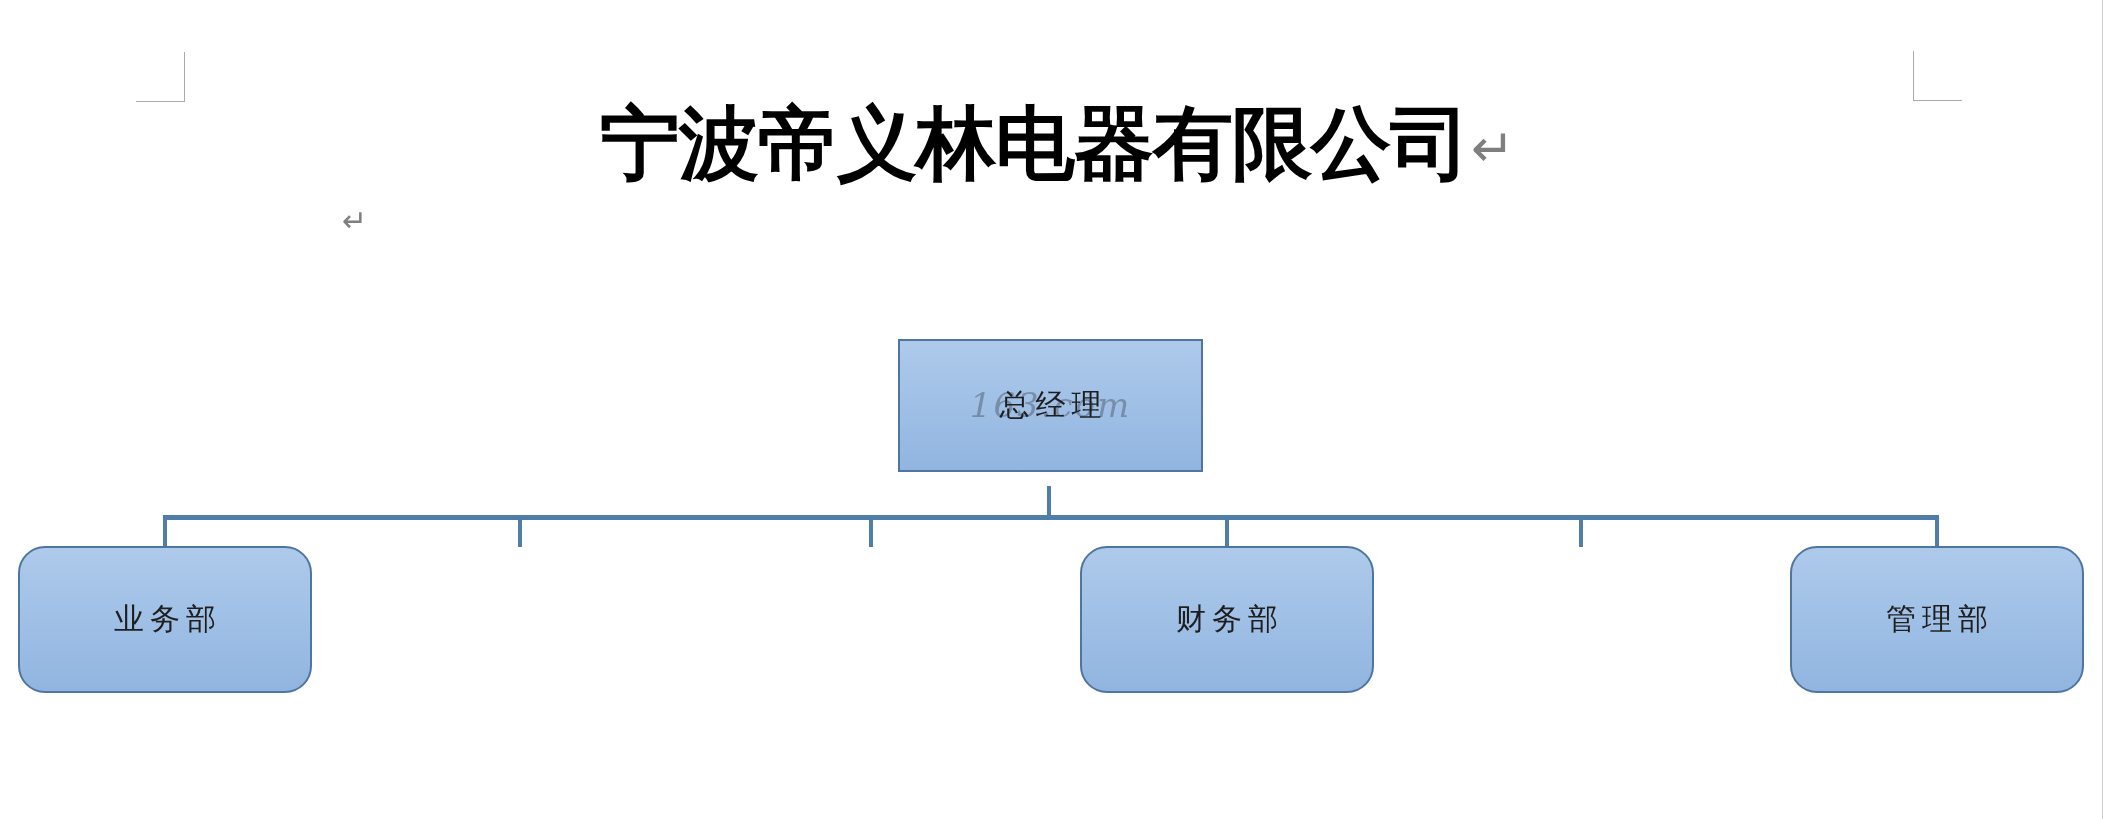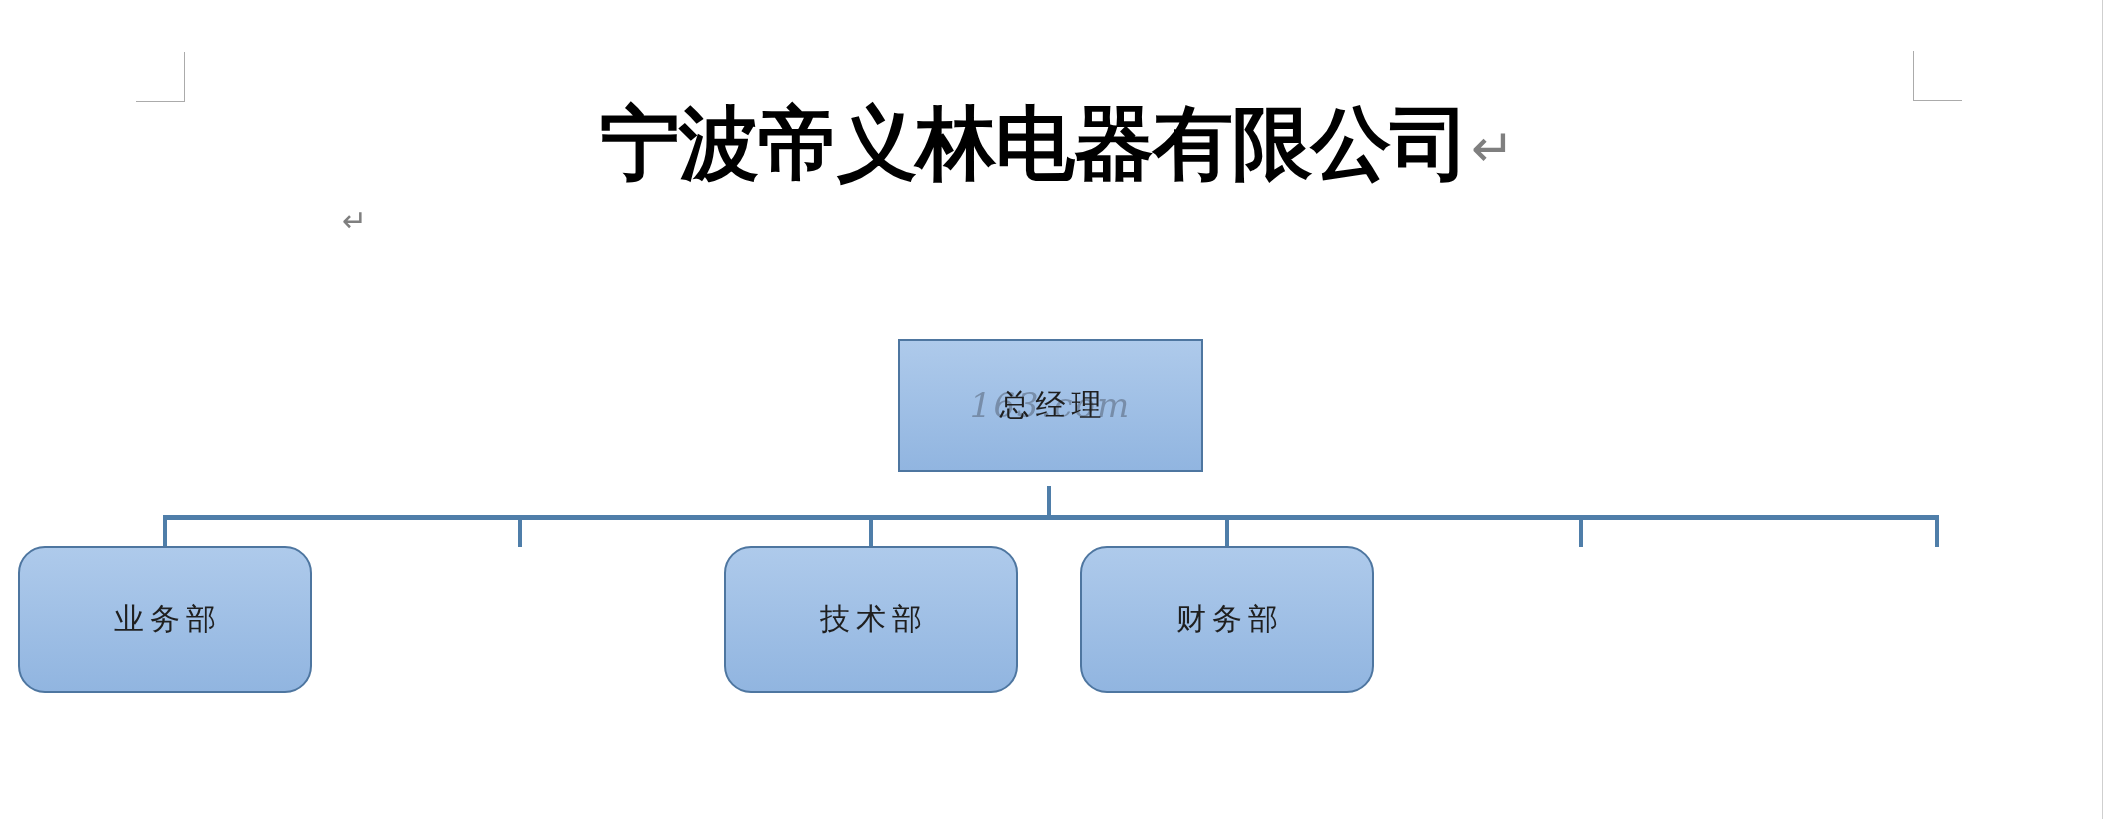--- a/index.html
+++ b/index.html
@@ -112,20 +112,20 @@
   <div class="connector drop" style="left:1935px"></div>
 
   <div class="node root-node">
     <span class="watermark">163.com</span>
     <span class="node-label">总经理</span>
   </div>
 
   <div class="node dept" style="left:18px">
     <span class="node-label">业务部</span>
   </div>
-  <div class="node dept" style="left:724px">
-    <span class="node-label">技术部</span>
-  </div>
   <div class="node dept" style="left:1080px">
     <span class="node-label">财务部</span>
+  </div>
+  <div class="node dept" style="left:1790px">
+    <span class="node-label">管理部</span>
   </div>
 
 </div>
 
 </body></html>

